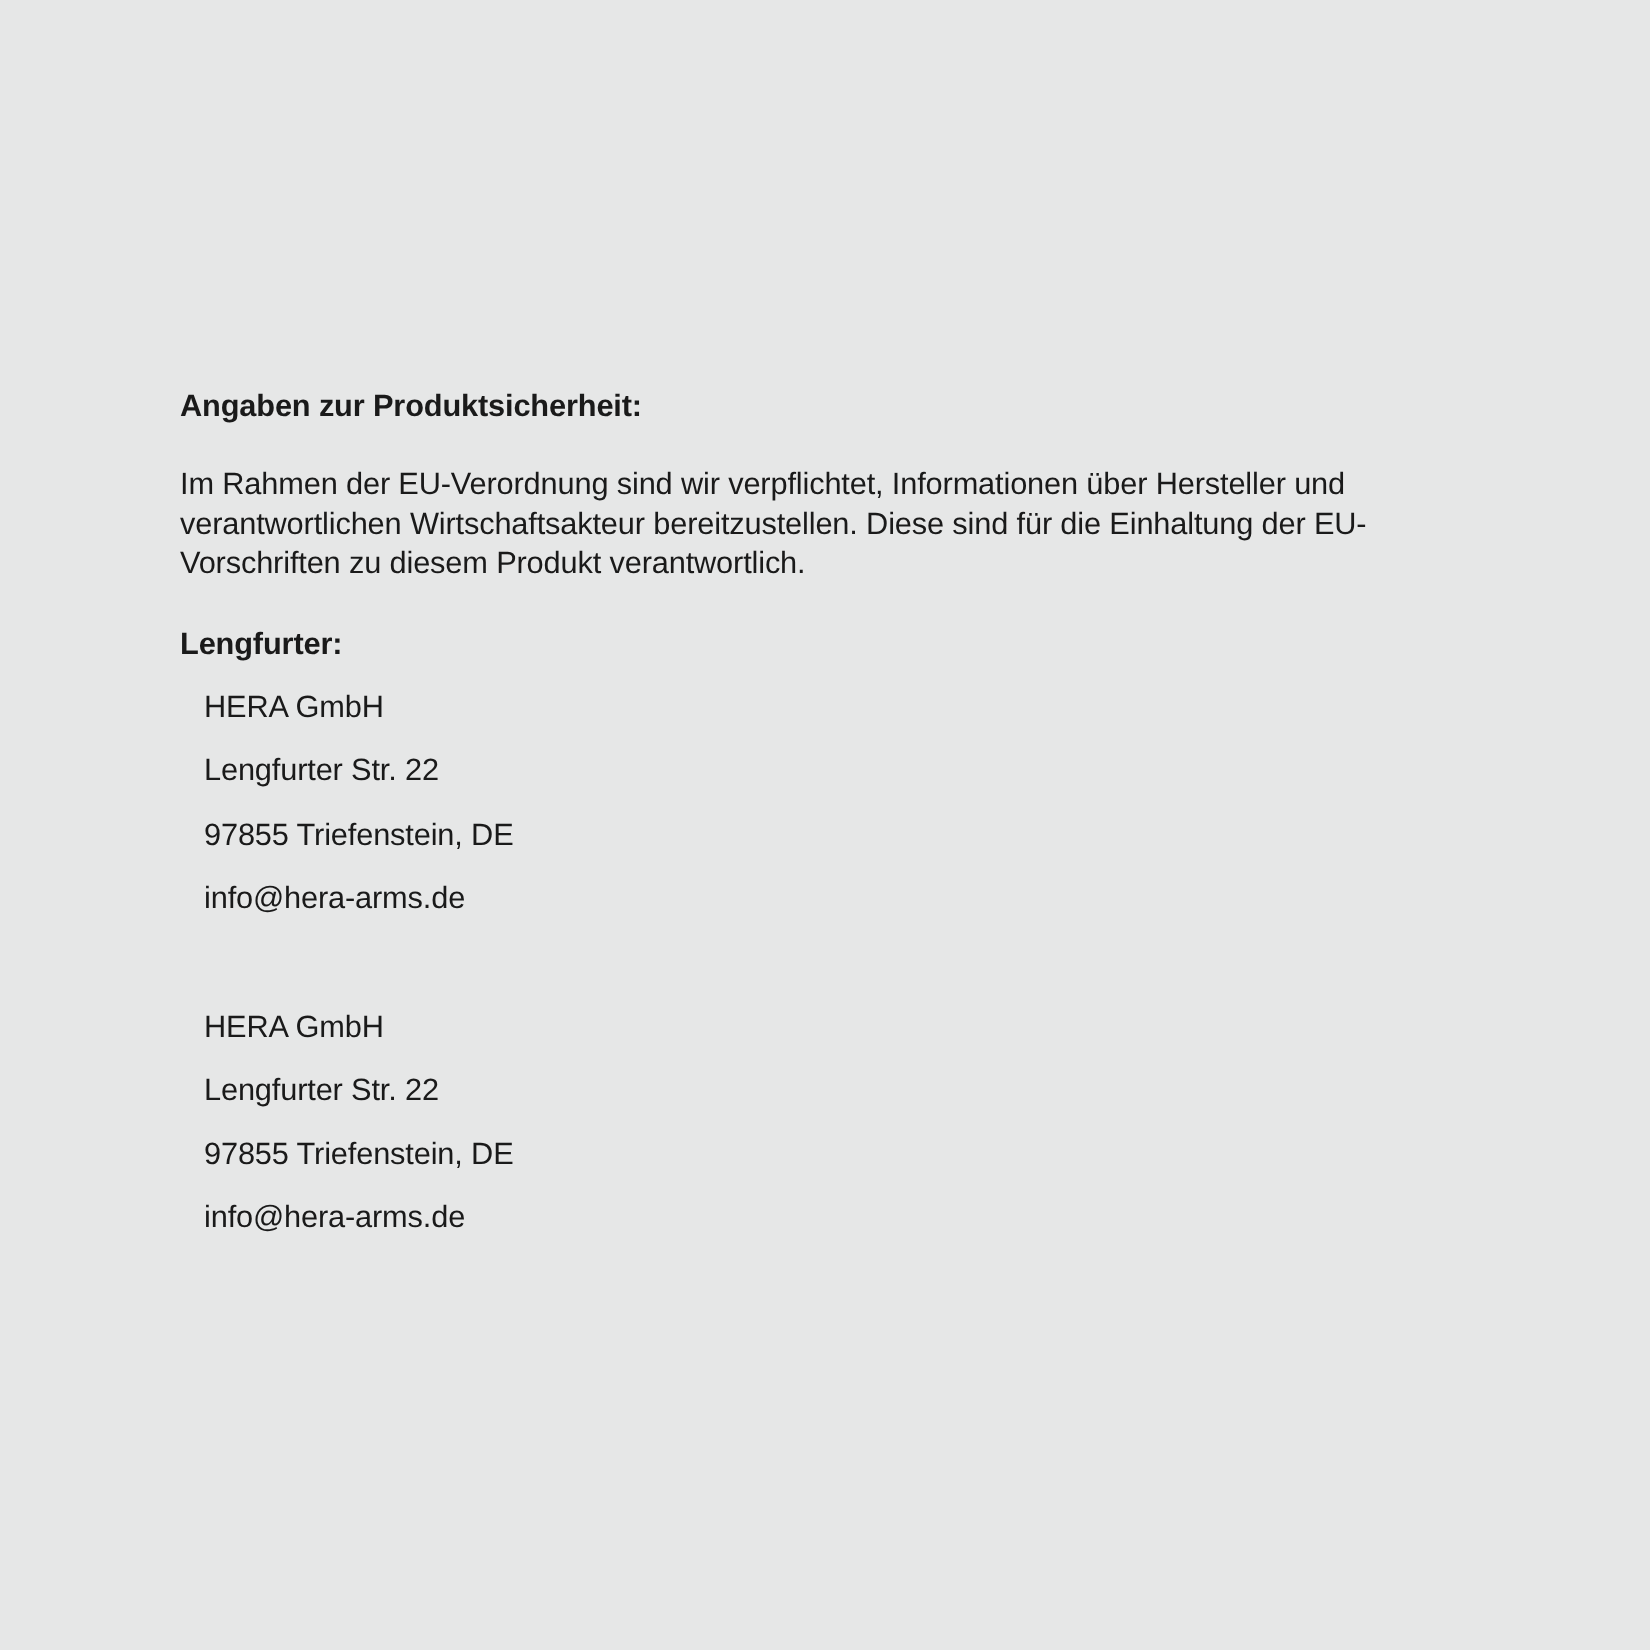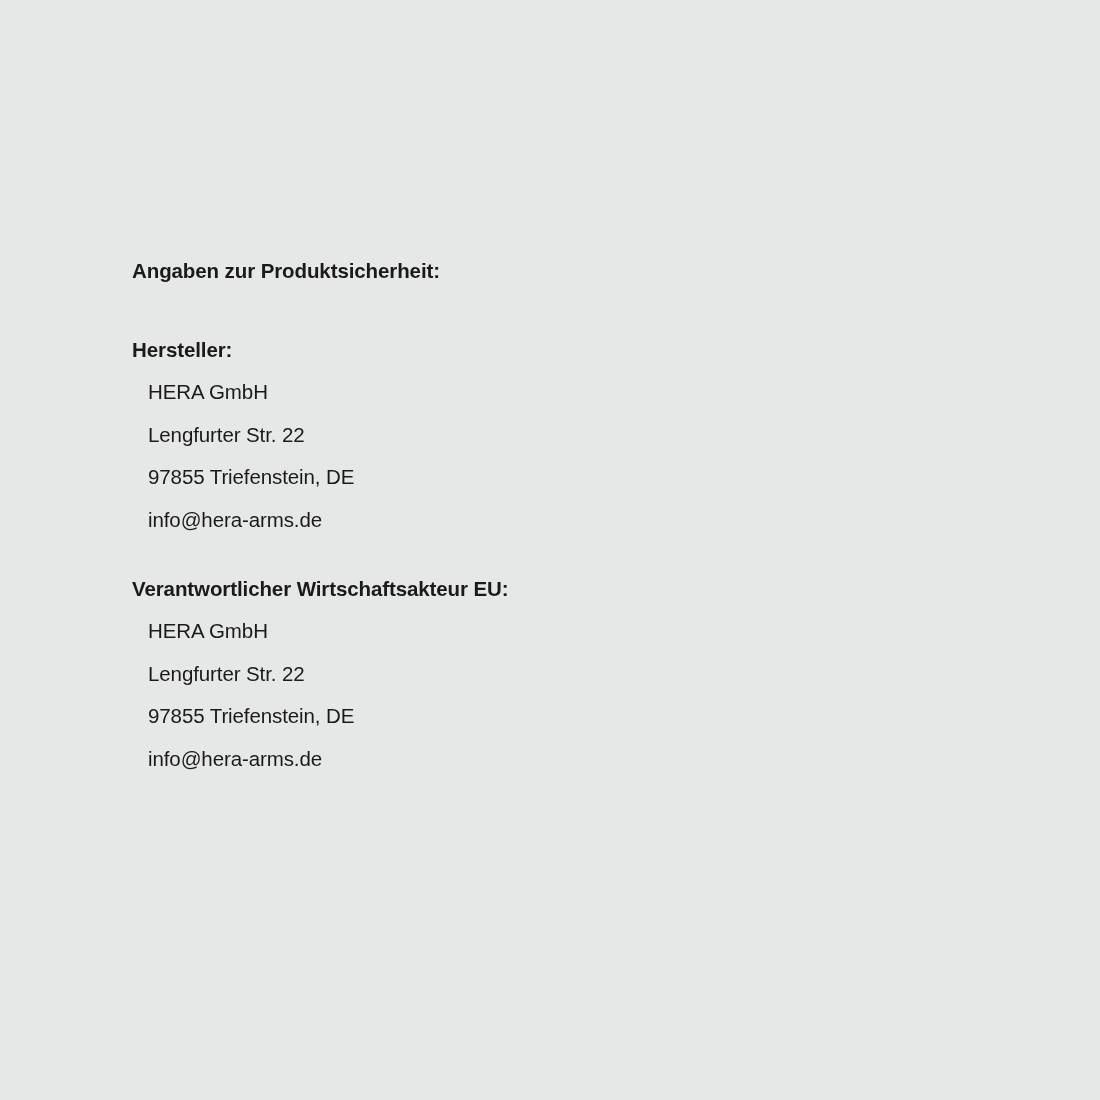--- a/index.html
+++ b/index.html
@@ -15,21 +15,21 @@
     overflow: hidden;
   }
   .page {
     position: relative;
     width: 1100px;
     height: 1100px;
     box-sizing: border-box;
   }
   .content {
     position: absolute;
-    left: 132px;
+    left: 120px;
     top: 258px;
     width: 860px;
   }
   .block {
     margin: 0;
   }
   .heading {
     font-size: 20.5px;
     font-weight: bold;
     line-height: 26px;
@@ -60,36 +60,36 @@
 </style>
 </head>
 <body style="background: rgb(230, 231, 231); color: rgb(26, 26, 26);">
 
 <div class="page">
   <div class="content">
 
     <div class="block">
       <p class="heading">Angaben zur Produktsicherheit:</p>
       <div class="gap-after-heading"></div>
+      <p class="intro">Im Rahmen der EU-Verordnung sind wir verpflichtet, Informationen über Hersteller und verantwortlichen Wirtschaftsakteur bereitzustellen. Diese sind für die Einhaltung der EU-Vorschriften zu diesem Produkt verantwortlich.</p>
     </div>
 
     <div class="gap-section"></div>
 
     <div class="block">
-      <p class="heading">Hersteller:</p>
+      <p class="heading">Lengfurter:</p>
       <p class="addr-line">HERA GmbH</p>
       <p class="addr-line">Lengfurter Str. 22</p>
       <p class="addr-line">97855 Triefenstein, DE</p>
       <p class="addr-line">info@hera-arms.de</p>
     </div>
 
     <div class="gap-section"></div>
 
     <div class="block">
-      <p class="heading">Verantwortlicher Wirtschaftsakteur EU:</p>
       <p class="addr-line">HERA GmbH</p>
       <p class="addr-line">Lengfurter Str. 22</p>
       <p class="addr-line">97855 Triefenstein, DE</p>
       <p class="addr-line">info@hera-arms.de</p>
     </div>
 
   </div>
 </div>
 
 </body></html>

